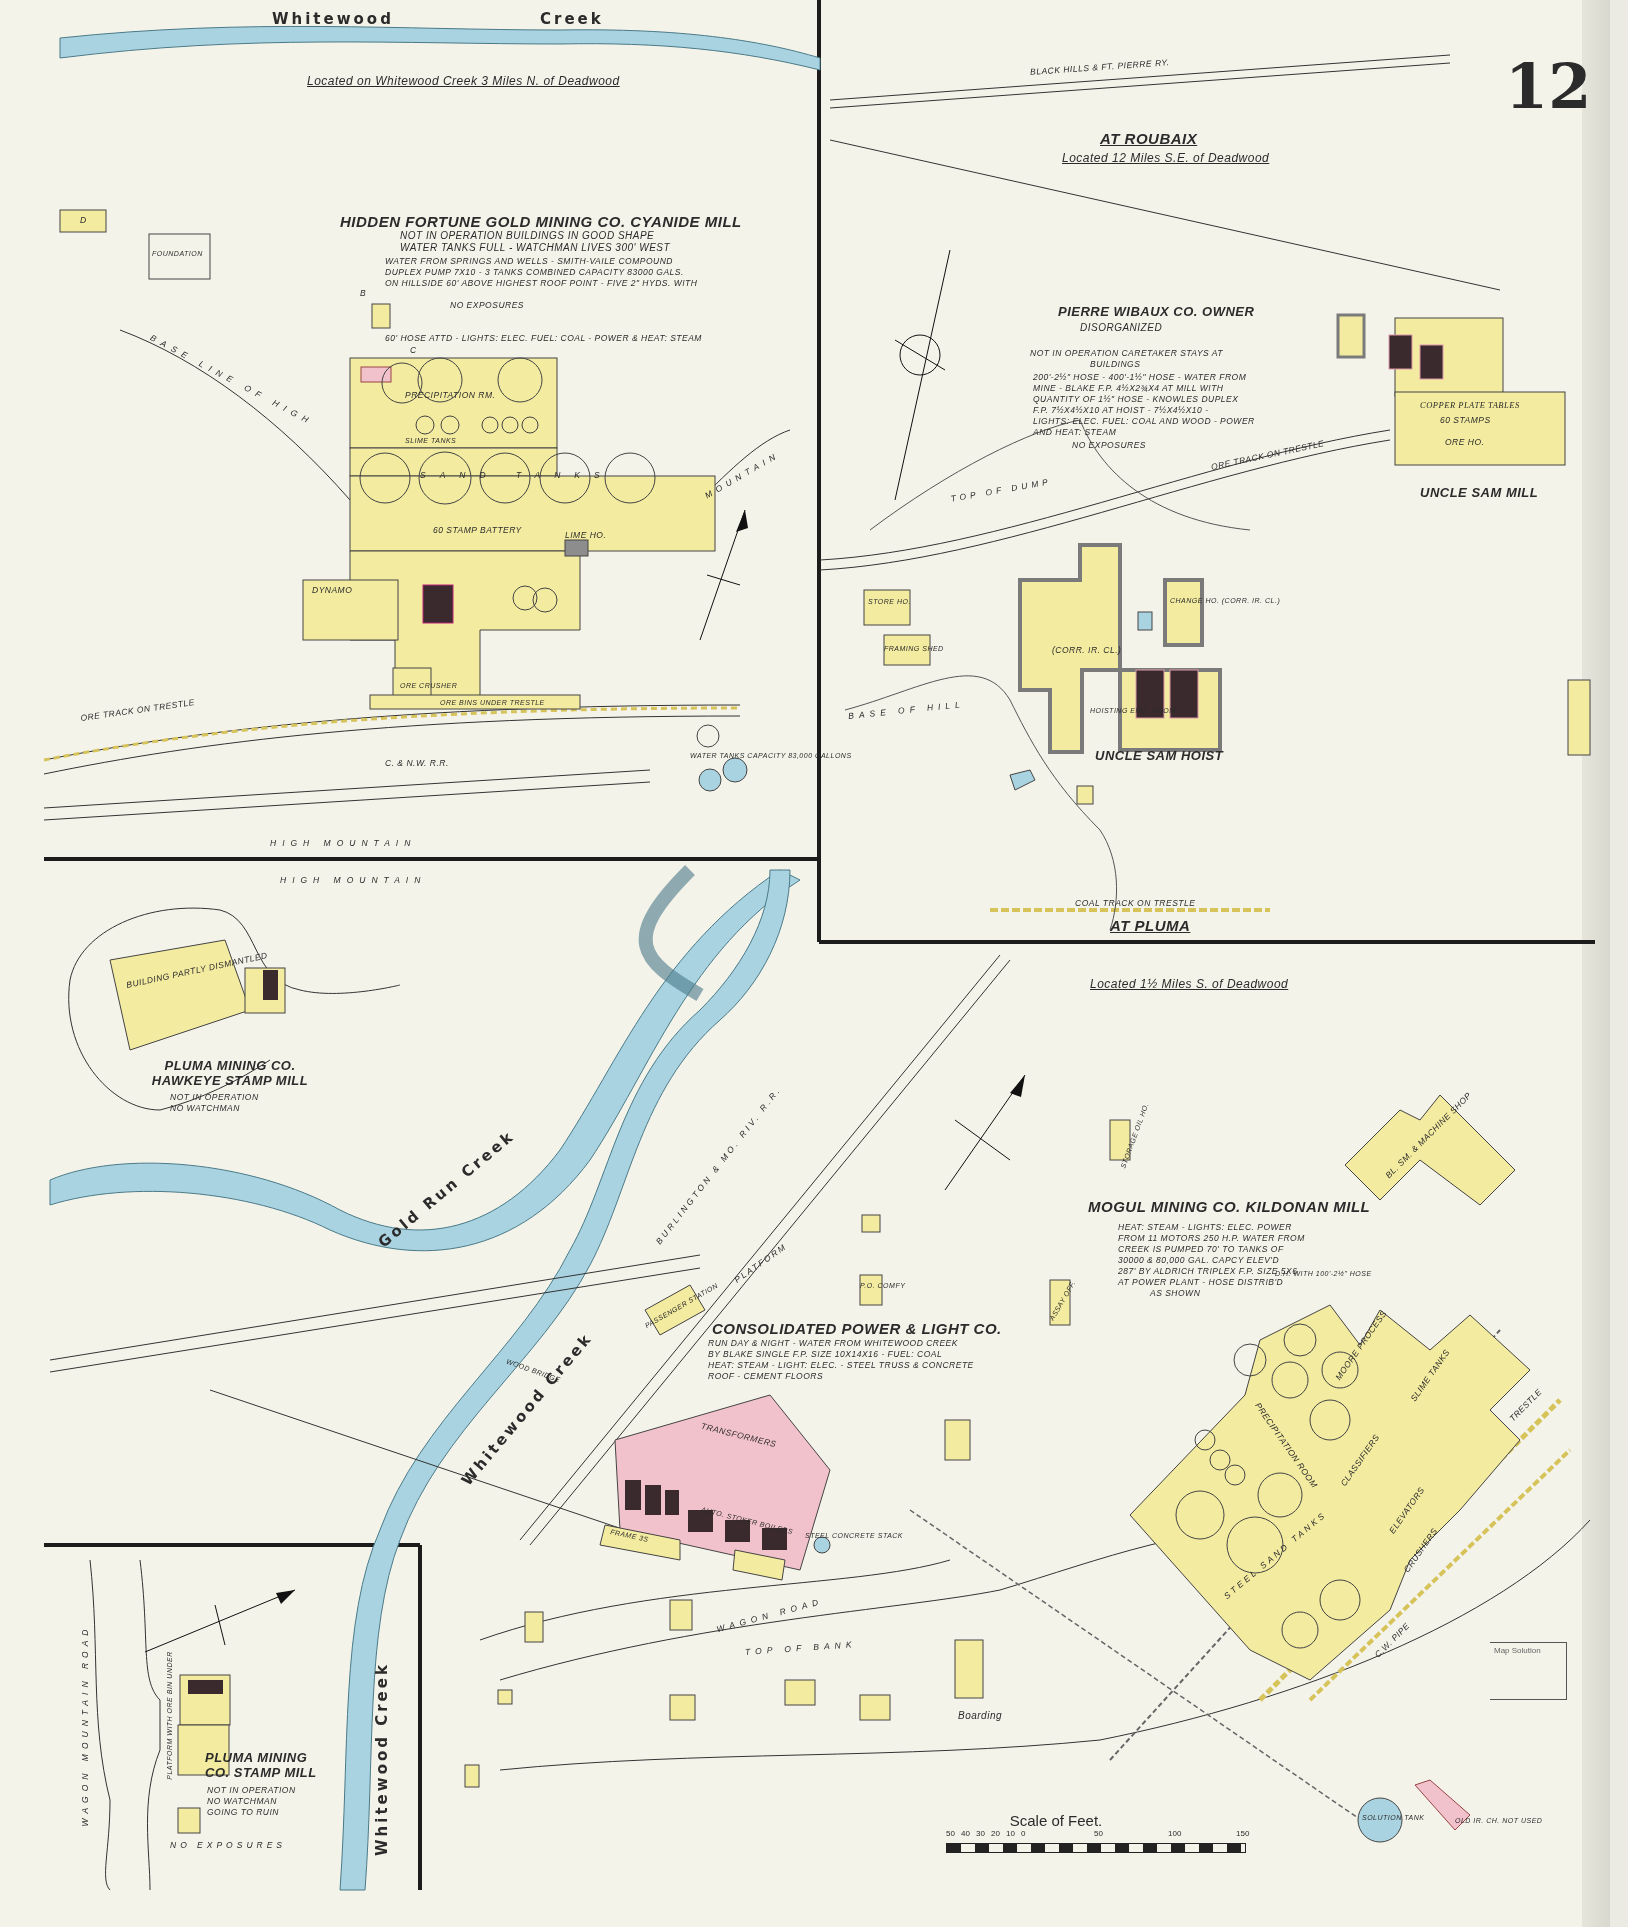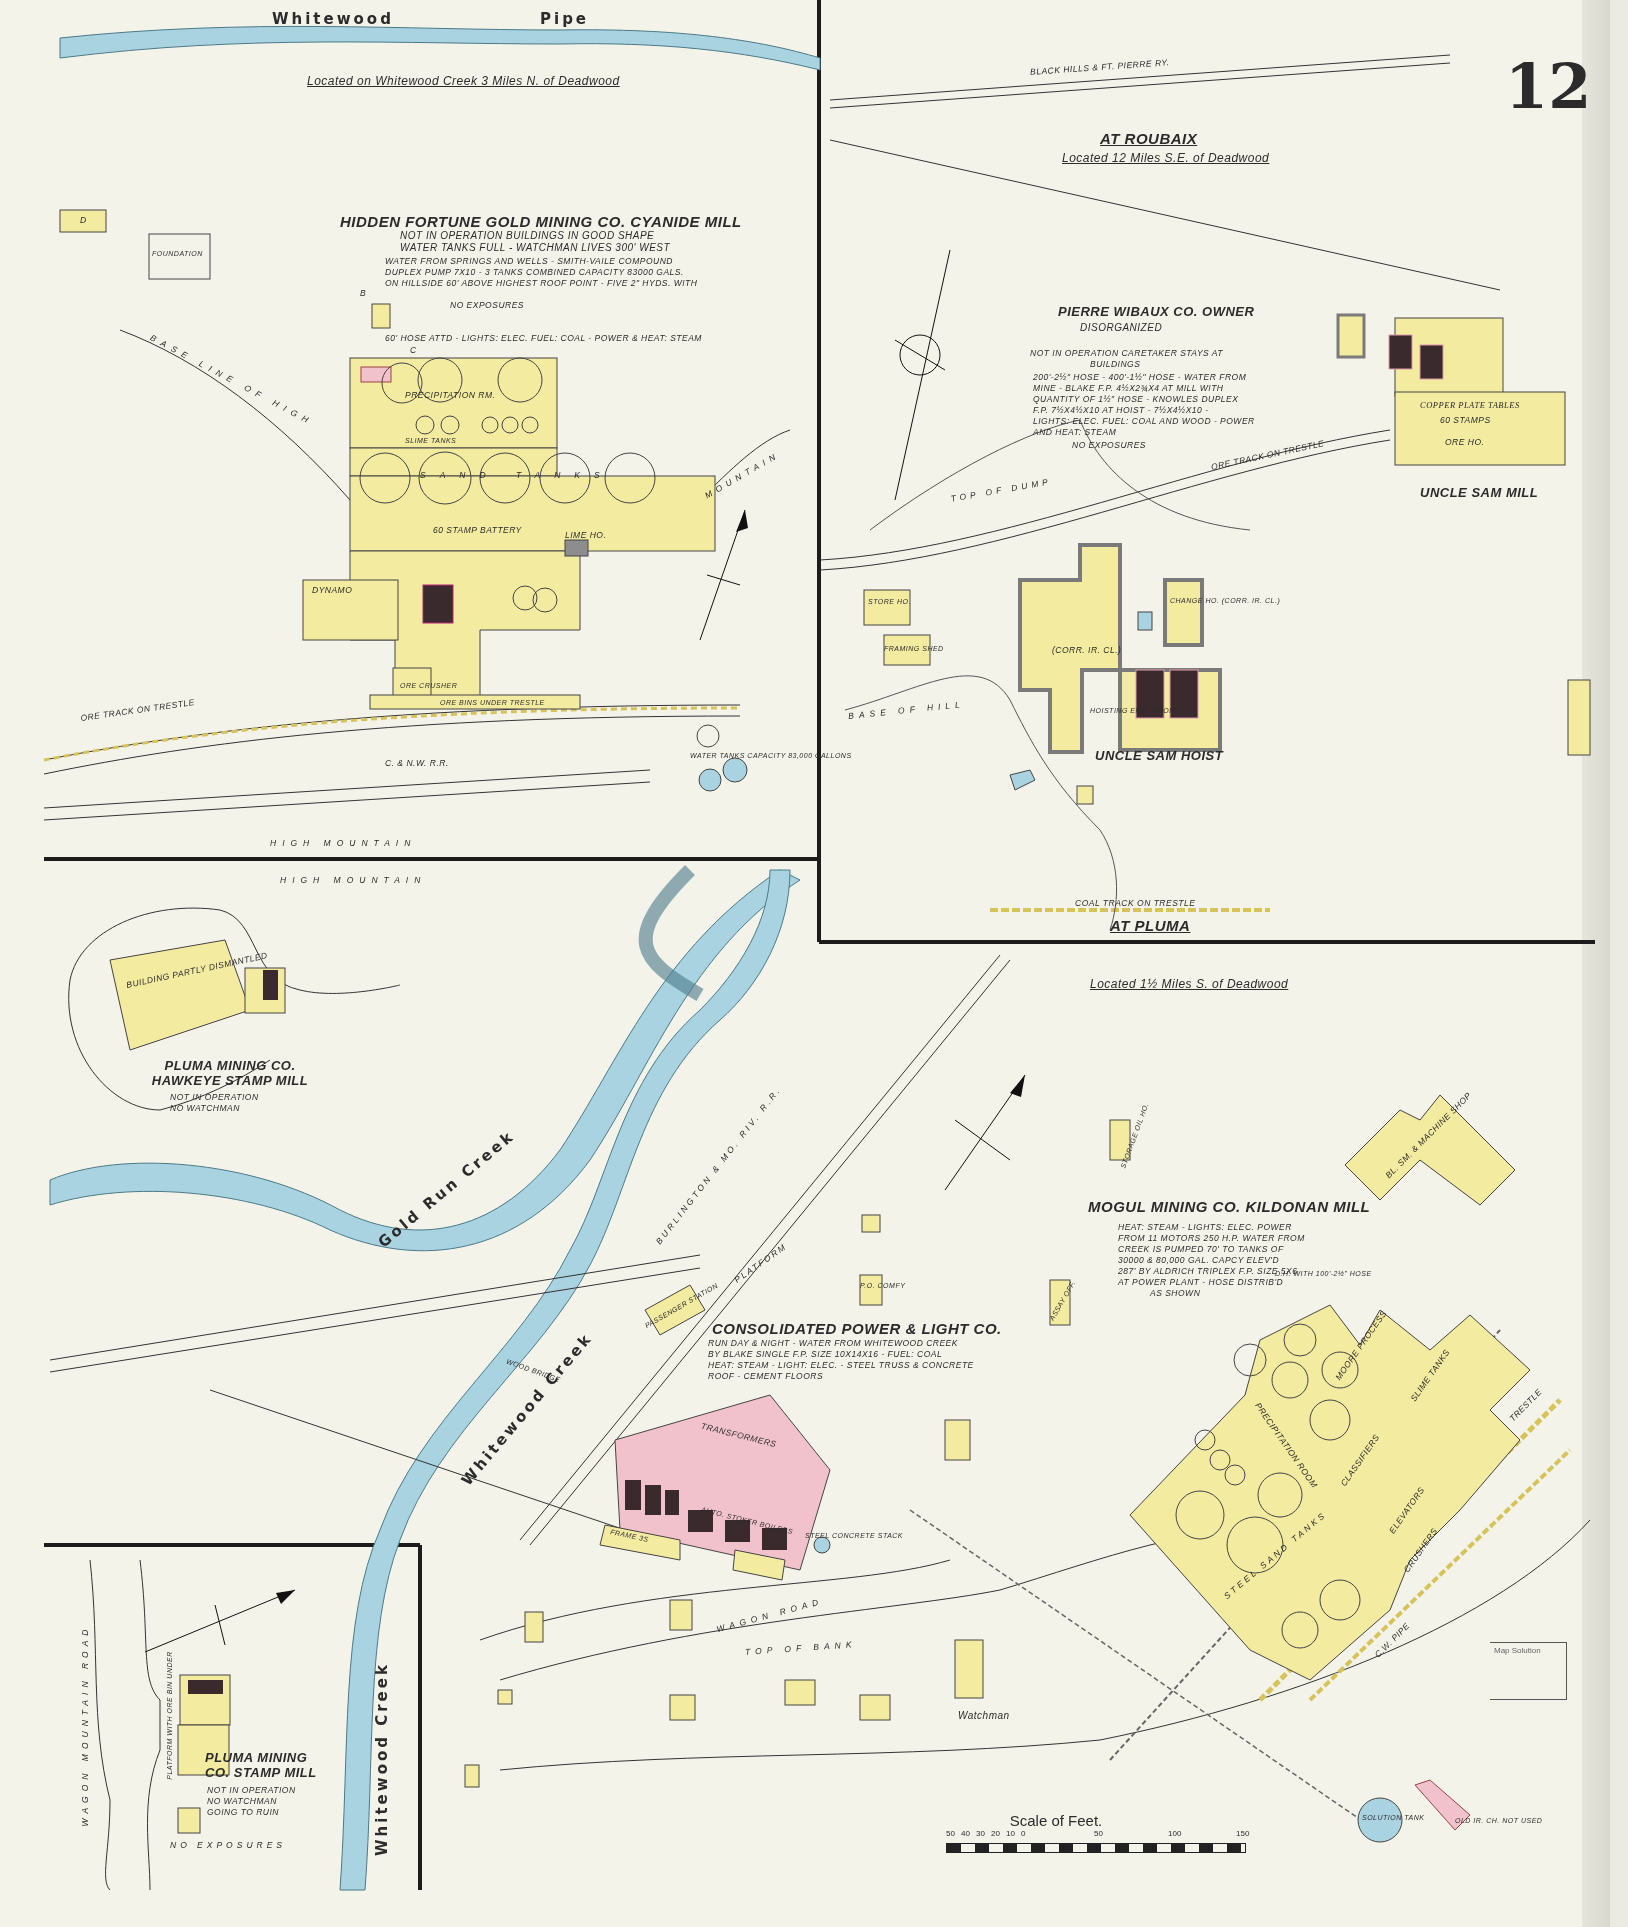--- a/index.html
+++ b/index.html
@@ -216,21 +216,21 @@
     <g stroke="#111" fill="none">
         <line x1="145" y1="1652" x2="295" y2="1590"></line>
         <line x1="215" y1="1605" x2="225" y2="1645"></line>
       </g>
     <polygon points="295,1590 276,1593 281,1604" fill="#111"></polygon>
   </svg>
 
   <div class="sheetno" style="left:1505px;top:50px;">12</div>
 
   <div class="t creek" style="left:272px;top:10px;">Whitewood</div>
-  <div class="t creek" style="left:540px;top:10px;">Pipe</div>
+  <div class="t creek" style="left:540px;top:10px;">Creek</div>
   <div class="t sm ul" style="left:307px;top:75px;font-size:12px;text-transform:none;">Located on Whitewood Creek 3 Miles N. of Deadwood</div>
   <div class="t hd" style="left:340px;top:213px;">Hidden Fortune Gold Mining Co. Cyanide Mill</div>
   <div class="t sm" style="left:400px;top:230px;">Not In Operation  Buildings In Good Shape</div>
   <div class="t sm" style="left:400px;top:242px;">Water Tanks Full - Watchman Lives 300' West</div>
   <div class="t note" style="left:385px;top:256px;">Water from springs and wells - Smith-Vaile compound</div>
   <div class="t note" style="left:385px;top:267px;">duplex pump 7x10 - 3 tanks combined capacity 83000 gals.</div>
   <div class="t note" style="left:385px;top:278px;">on hillside 60' above highest roof point - five 2" hyds. with</div>
   <div class="t note" style="left:385px;top:289px;margin-top:44px;">60' hose attd - Lights: Elec. Fuel: Coal - Power &amp; Heat: Steam</div>
   <div class="t note" style="left:450px;top:300px;">No Exposures</div>
   <div class="t note" style="left:152px;top:248px;font-size:7px;">Foundation</div>
@@ -298,21 +298,21 @@
   <div class="t note" style="left:1505px;top:1400px;transform:rotate(-45deg);">Trestle</div>
   <div class="t note" style="left:1370px;top:1635px;transform:rotate(-45deg);">C.W. Pipe</div>
   <div class="t note" style="left:640px;top:1300px;transform:rotate(-30deg);font-size:7px;">Passenger Station</div>
   <div class="t note" style="left:730px;top:1258px;transform:rotate(-35deg);letter-spacing:2px;">Platform</div>
   <div class="t note" style="left:860px;top:1280px;font-size:7px;">P.O. Comfy</div>
   <div class="t note" style="left:1100px;top:1130px;transform:rotate(-70deg);font-size:7px;">Storage Oil Ho.</div>
   <div class="t note" style="left:1040px;top:1295px;transform:rotate(-60deg);font-size:7px;">Assay Off.</div>
   <div class="t note" style="left:1362px;top:1812px;font-size:7px;">Solution Tank</div>
   <div class="t note" style="left:1455px;top:1815px;font-size:7px;">Old Ir. Ch. Not Used</div>
   <div class="t note" style="left:1370px;top:1130px;transform:rotate(-45deg);">Bl. Sm. &amp; Machine Shop</div>
-  <div class="t note" style="left:958px;top:1710px;font-size:10px;text-transform:none;">Watchman</div>
+  <div class="t note" style="left:958px;top:1710px;font-size:10px;text-transform:none;">Boarding</div>
 
   <div class="t hd" style="left:712px;top:1320px;">Consolidated Power &amp; Light Co.</div>
   <div class="t note" style="left:708px;top:1338px;">Run day &amp; night - Water from Whitewood Creek</div>
   <div class="t note" style="left:708px;top:1349px;">by Blake single F.P. size 10x14x16 - Fuel: Coal</div>
   <div class="t note" style="left:708px;top:1360px;">Heat: Steam - Light: Elec. - Steel truss &amp; concrete</div>
   <div class="t note" style="left:708px;top:1371px;">roof - Cement floors</div>
   <div class="t note" style="left:700px;top:1430px;transform:rotate(14deg);">Transformers</div>
   <div class="t note" style="left:700px;top:1515px;transform:rotate(14deg);font-size:7px;">Auto. Stoker Boilers</div>
   <div class="t note" style="left:610px;top:1530px;transform:rotate(12deg);font-size:7px;">Frame 3s</div>
   <div class="t note" style="left:805px;top:1530px;font-size:7px;">Steel Concrete Stack</div>

